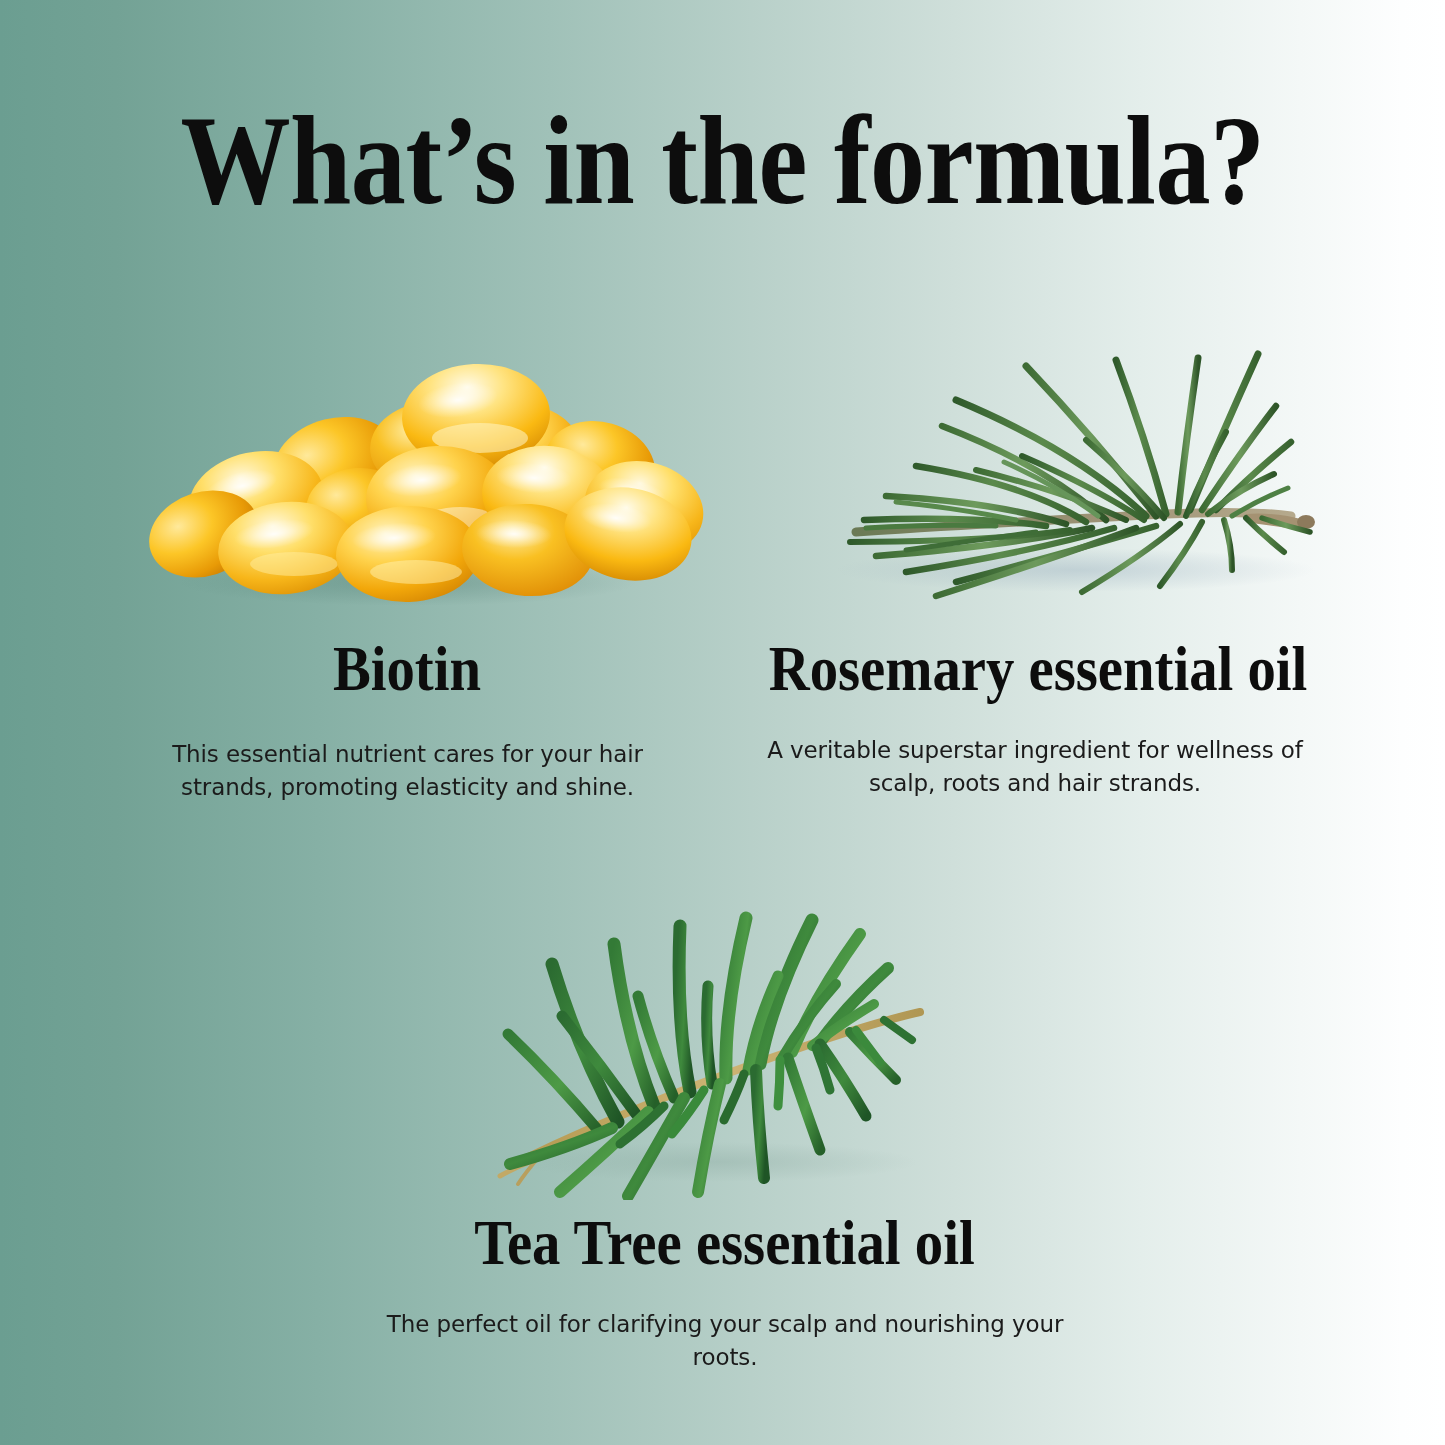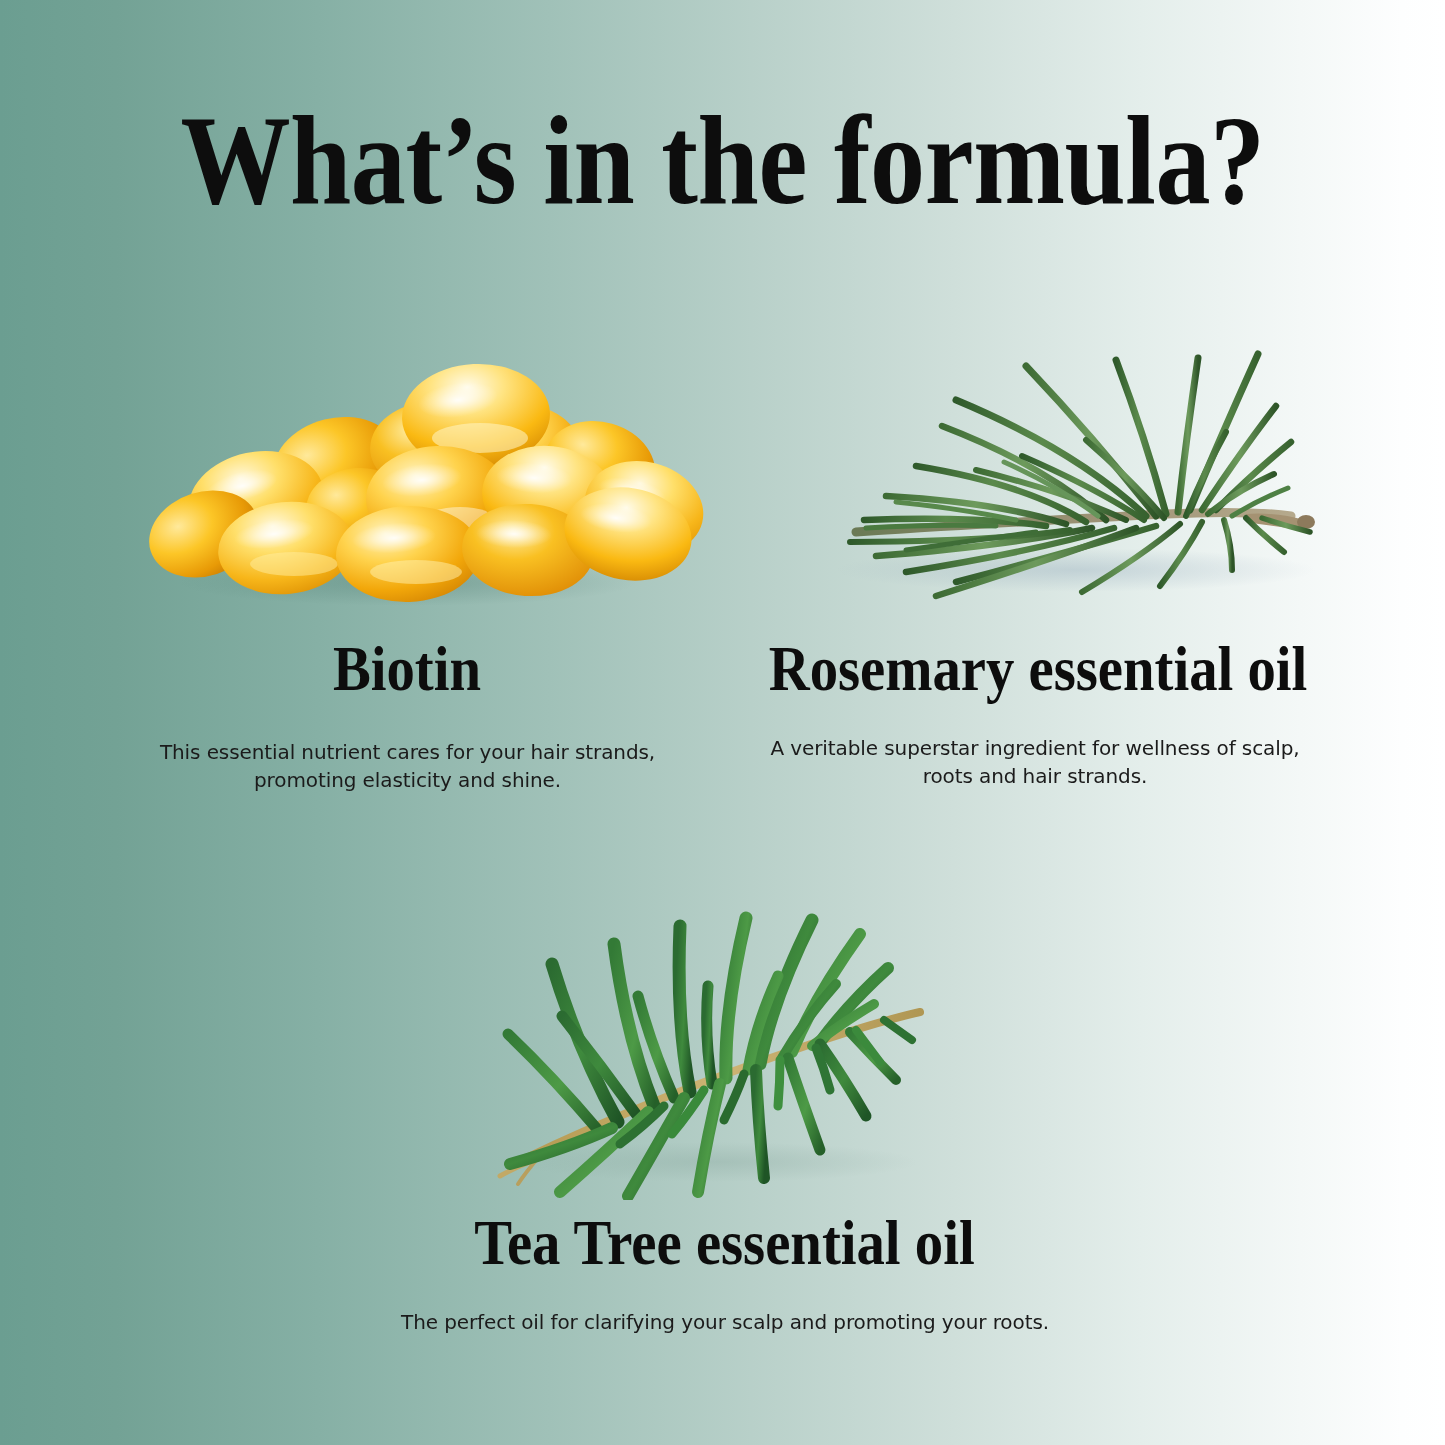--- a/index.html
+++ b/index.html
@@ -54,21 +54,21 @@
     color: #0d0d0d;
     transform: scaleX(0.9);
     white-space: nowrap;
   }
 
   .card-body {
     position: absolute;
     text-align: center;
     font-family: "DejaVu Sans", "Liberation Sans", sans-serif;
     font-weight: 400;
-    font-size: 20px;
+    font-size: 23px;
     line-height: 1.42;
     color: #1b1b1b;
     letter-spacing: -0.1px;
   }
 
   
   .img-slot { position: absolute; }
   .img-slot svg { display: block; width: 100%; height: 100%; }
 
   #biotin-image   { left: 108px; top: 338px;  width: 612px; height: 272px; }
@@ -316,15 +316,15 @@
     </svg>
   </div>
 
   <div class="card-heading" id="biotin-heading">Biotin</div>
   <div class="card-body" id="biotin-text">This essential nutrient cares for your hair strands, promoting elasticity and shine.</div>
 
   <div class="card-heading" id="rosemary-heading">Rosemary essential oil</div>
   <div class="card-body" id="rosemary-text">A veritable superstar ingredient for wellness of scalp, roots and hair strands.</div>
 
   <div class="card-heading" id="teatree-heading">Tea Tree essential oil</div>
-  <div class="card-body" id="teatree-text">The perfect oil for clarifying your scalp and promoting your roots.</div>
+  <div class="card-body" id="teatree-text">The perfect oil for clarifying your scalp and nourishing your roots.</div>
 
 </div>
 
 </body></html>

